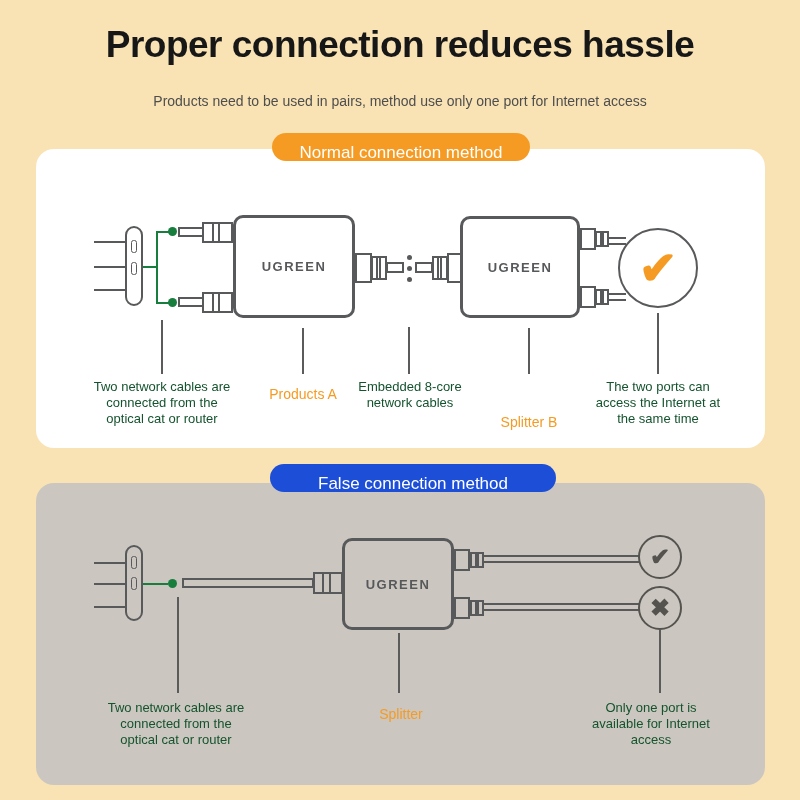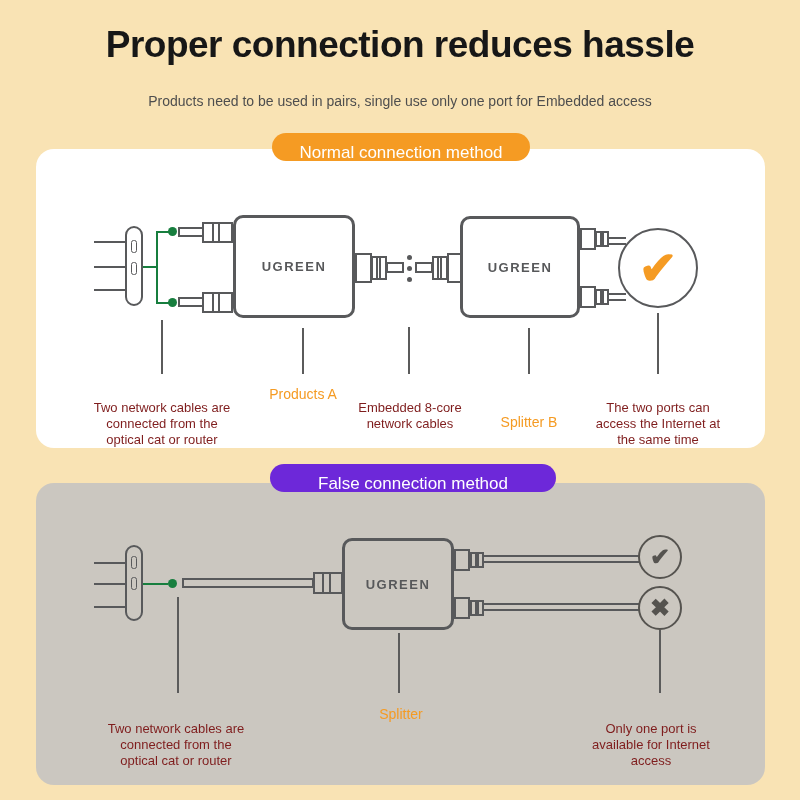--- a/index.html
+++ b/index.html
@@ -11,56 +11,56 @@
   .subtitle { position: absolute; top: 93px; left: 0; width: 100%; text-align: center;
               font-size: 14px; color: #4E4E4E; }
 
   .card { position: absolute; left: 36px; width: 729px; border-radius: 18px; }
   .card-normal { top: 149px; height: 299px; background: #FFFFFF; }
   .card-false  { top: 483px; height: 302px; background: #CBC7C0; }
 
   .pill { position: absolute; height: 28px; border-radius: 20px; color: #FFFFFF;
           font-size: 17px; text-align: center; line-height: 39px; z-index: 5; }
   .pill-orange { left: 272px; top: 133px; width: 258px; background: #F59B23; }
-  .pill-dark   { left: 270px; top: 464px; width: 286px; background: #6d28d9; }
+  .pill-dark   { left: 270px; top: 464px; width: 286px; background: #1d4ed8; }
   .line  { position: absolute; background: #58595B; }
   .gline { position: absolute; background: #177E3E; }
   .gdot  { position: absolute; width: 9px; height: 9px; border-radius: 50%; background: #177E3E; }
   .sdot  { position: absolute; width: 5px; height: 5px; border-radius: 50%; background: #58595B; }
   .outline { position: absolute; border: 2px solid #58595B; background: transparent; }
   .capsule { border-radius: 10px; }
   .port { position: absolute; width: 6px; height: 13px; border: 1.5px solid #58595B; border-radius: 2.5px; }
   .plughead { position: absolute; border: 2px solid #58595B; }
   .plughead::before, .plughead::after { content: ""; position: absolute; top: 0; bottom: 0; width: 2px; background: #58595B; }
   .plughead::before { left: 28%; }
   .plughead::after  { left: 52%; }
   .device { position: absolute; border: 3px solid #58595B; border-radius: 10px;
             display: flex; align-items: center; justify-content: center;
             font-size: 13px; font-weight: 700; color: #57585A; letter-spacing: 1.5px; }
   .leader { position: absolute; width: 1.5px; background: #5B5B5B; }
   .label { position: absolute; transform: translateX(-50%); text-align: center;
-           font-size: 13px; line-height: 16px; color: #7f1d1d; white-space: pre-line; margin-top: 21px; }
+           font-size: 13px; line-height: 16px; color: #14532d; white-space: pre-line; }
   .label-orange { position: absolute; transform: translateX(-50%); text-align: center;
                   font-size: 14px; color: #F59B23; white-space: pre-line; }
   .circle-big { position: absolute; left: 582px; top: 79px; width: 80px; height: 80px;
                 border: 2.5px solid #58595B; border-radius: 50%; background: #FFFFFF;
                 display: flex; align-items: center; justify-content: center; }
   .check-orange { font-size: 46px; font-weight: 700; color: #F59B23; line-height: 1; }
   .circle-small { position: absolute; left: 602px; width: 44px; height: 44px;
                   border: 2px solid #55534F; border-radius: 50%; background: #CBC7C0;
                   display: flex; align-items: center; justify-content: center; }
   .mark-gray { font-size: 24px; font-weight: 700; color: #55534F; line-height: 1; }
 </style>
 </head>
 <body>
 
 <div class="page">
 
   <h1 class="title">Proper connection reduces hassle</h1>
-  <p class="subtitle">Products need to be used in pairs, single use only one port for Embedded access</p>
+  <p class="subtitle">Products need to be used in pairs, method use only one port for Internet access</p>
 
   <div class="pill pill-orange">Normal connection method</div>
 
   <section class="card card-normal">
 
     <div class="outline capsule" style="left:89px;top:77px;width:18px;height:80px;background:#fff;"></div>
     <div class="port" style="left:95px;top:91px;"></div>
     <div class="port" style="left:95px;top:113px;"></div>
     <div class="line" style="left:58px;top:92px;width:31px;height:2px;"></div>
     <div class="line" style="left:58px;top:117px;width:31px;height:2px;"></div>

